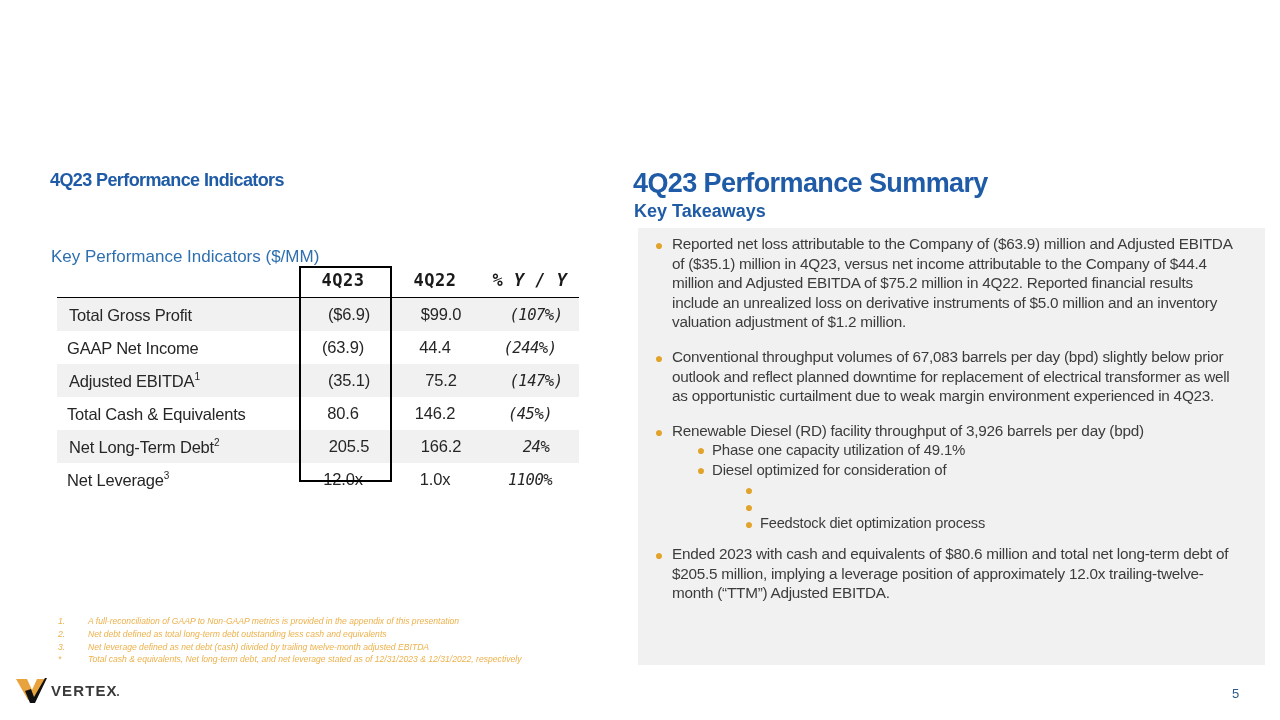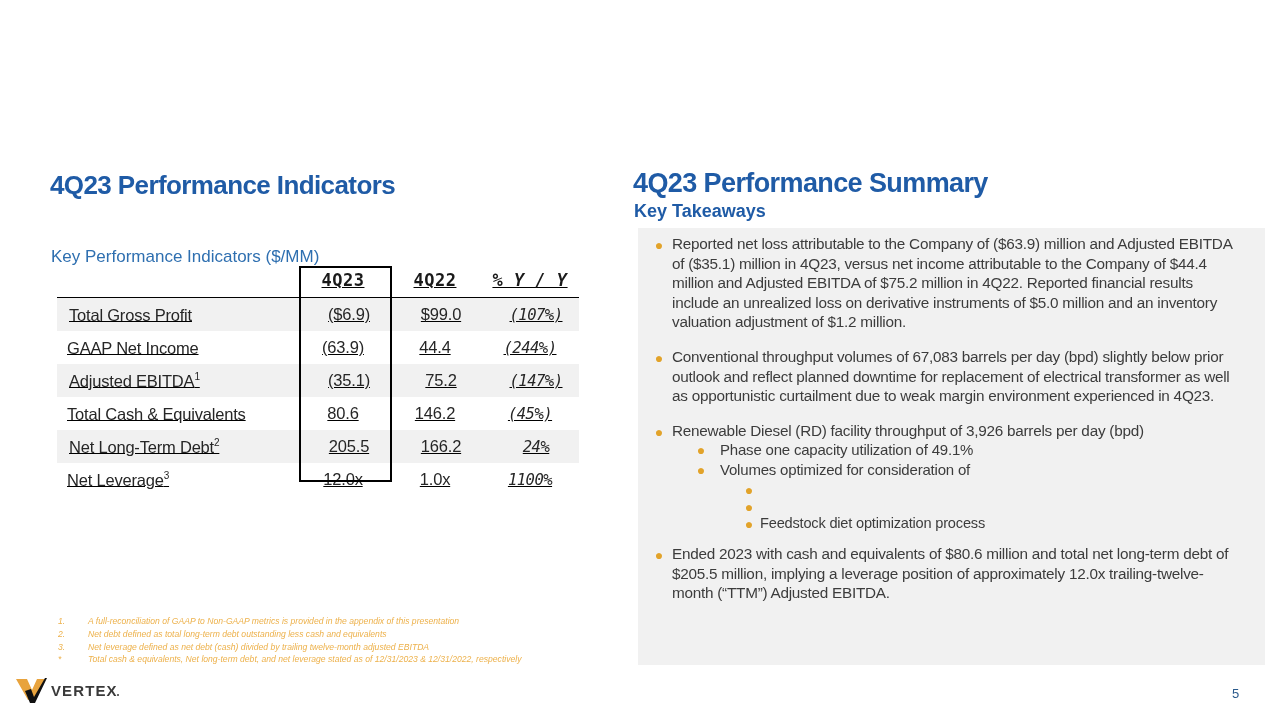--- a/index.html
+++ b/index.html
@@ -31,32 +31,31 @@
   }
   .subtitle{
     position:absolute;left:62px;top:104px;
     font-size:24px;color:#ffffff;font-weight:400;letter-spacing:-0.4px;
     white-space:nowrap;
   }
 
   
   .left-h1{
     position:absolute;left:50px;top:170px;
-    font-size:26px;font-weight:bold;color:#1f5ba6;letter-spacing:-0.6px;white-space:nowrap;
+    font-size:18px;font-weight:bold;color:#1f5ba6;letter-spacing:-0.6px;white-space:nowrap;
   }
   .left-h2{
     position:absolute;left:51px;top:204px;
     font-size:17px;color:#2e6fb0;font-weight:400;white-space:nowrap;margin-top:43px;
   }
 
   
   .tbl{
     position:absolute;left:57px;top:266px;width:522px;
     border-collapse:collapse;
-    text-decoration:underline;
   }
   .tbl col.c0{width:240px;}
   .tbl col.c1{width:92px;}
   .tbl col.c2{width:92px;}
   .tbl col.c3{width:98px;}
 
   .tbl th{
     font-family:"DejaVu Sans Mono","Liberation Mono",monospace;
     font-size:17px;font-weight:bold;color:#1a1a1a;
     padding:4px 0 7px 0;text-align:center;
@@ -114,21 +113,21 @@
   .bl .txt{
     color:#3c3c3c;line-height:19.6px;
   }
   
   .lvl1{margin-bottom:15px;}
   .lvl1 .dot{width:26px;margin-left:8px;padding-top:4px;}
   .lvl1 .txt{font-size:15.3px;width:570px;letter-spacing:-0.25px;}
   
   .lvl2{margin-bottom:0px;}
   .lvl2 .dot{width:22px;margin-left:52px;padding-top:3px;}
-  .lvl2 .txt{font-size:15px;letter-spacing:-0.2px;margin-left:8px;}
+  .lvl2 .txt{font-size:15px;letter-spacing:-0.2px;}
   
   .lvl3{margin-bottom:0px;}
   .lvl3 .dot{width:22px;margin-left:100px;padding-top:3px;}
   .lvl3 .txt{font-size:14.6px;letter-spacing:-0.2px;}
 
   .gap-sm{height:11px;}
 
   
   .logo{
     position:absolute;left:14px;top:676px;width:110px;height:30px;
@@ -243,21 +242,21 @@
         <span class="txt">Renewable Diesel (RD) facility throughput of 3,926 barrels per day (bpd)</span>
       </div>
 
       <div class="bl lvl2">
         <span class="dot">●</span>
         <span class="txt">Phase one capacity utilization of 49.1%</span>
       </div>
 
       <div class="bl lvl2">
         <span class="dot">●</span>
-        <span class="txt">Volumes optimized for consideration of</span>
+        <span class="txt">Diesel optimized for consideration of</span>
       </div>
 
       <div class="bl lvl3">
         <span class="dot">●</span>
       </div>
 
       <div class="bl lvl3">
         <span class="dot">●</span>
       </div>
 

